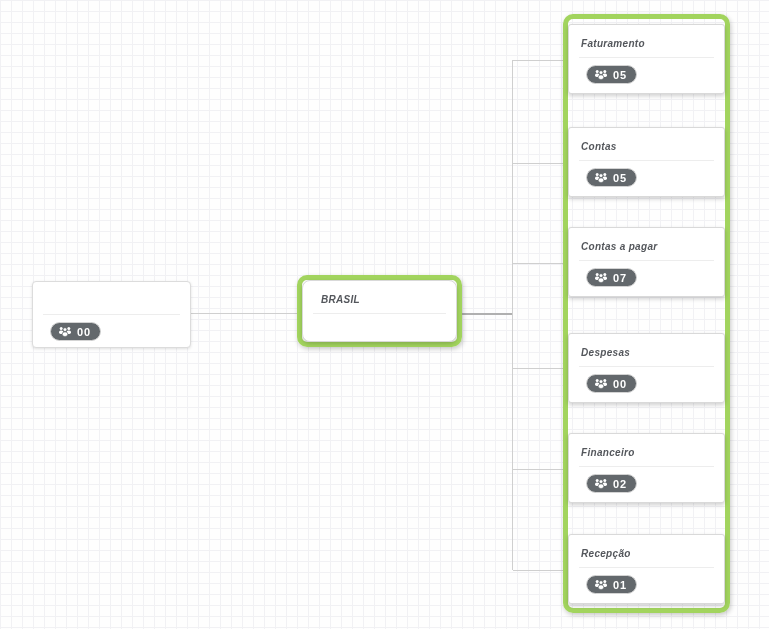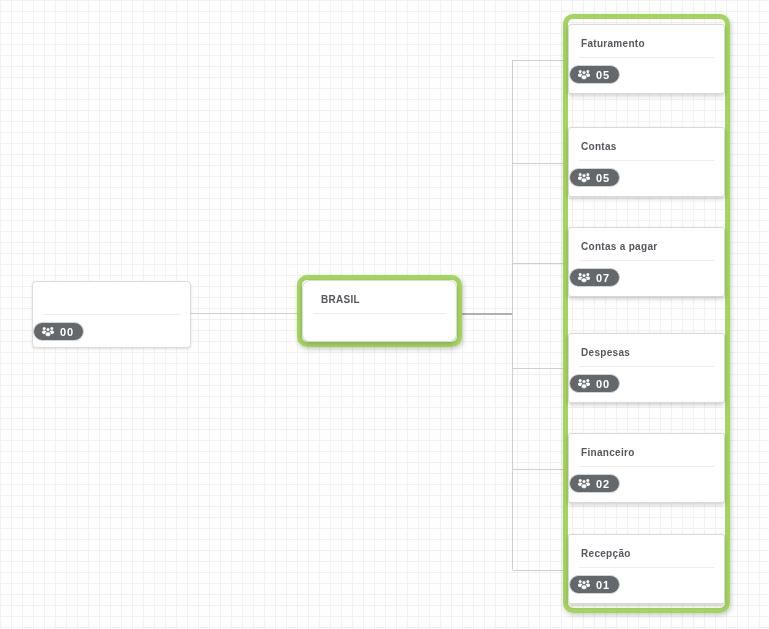--- a/index.html
+++ b/index.html
@@ -35,24 +35,24 @@
     box-shadow:0 1px 3px rgba(0,0,0,.12);
   }
   .card-title{
     height:32px;
     display:flex;align-items:center;
     padding:4px 12px 0 12px;
     font-size:10px;
     font-weight:600;
     letter-spacing:.3px;
     color:var(--title);
-    white-space:nowrap;overflow:hidden;
+    white-space:nowrap;overflow:hidden;font-style:italic;
   }
   .card-divider{height:1px;background:var(--divider);margin:0 10px}
-  .badge-row{padding:7px 10px 0 0}
+  .badge-row{padding:7px 10px 0 17px}
   .member-badge{
     display:inline-flex;align-items:center;gap:5px;
     height:19px;padding:0 9px 0 7px;
     background:var(--badge-bg);
     border:1px solid #d4d4d4;
     border-radius:10px;
     color:var(--badge-text);
     font-size:11px;font-weight:bold;letter-spacing:.8px;
   }
   .member-badge svg{display:block}

